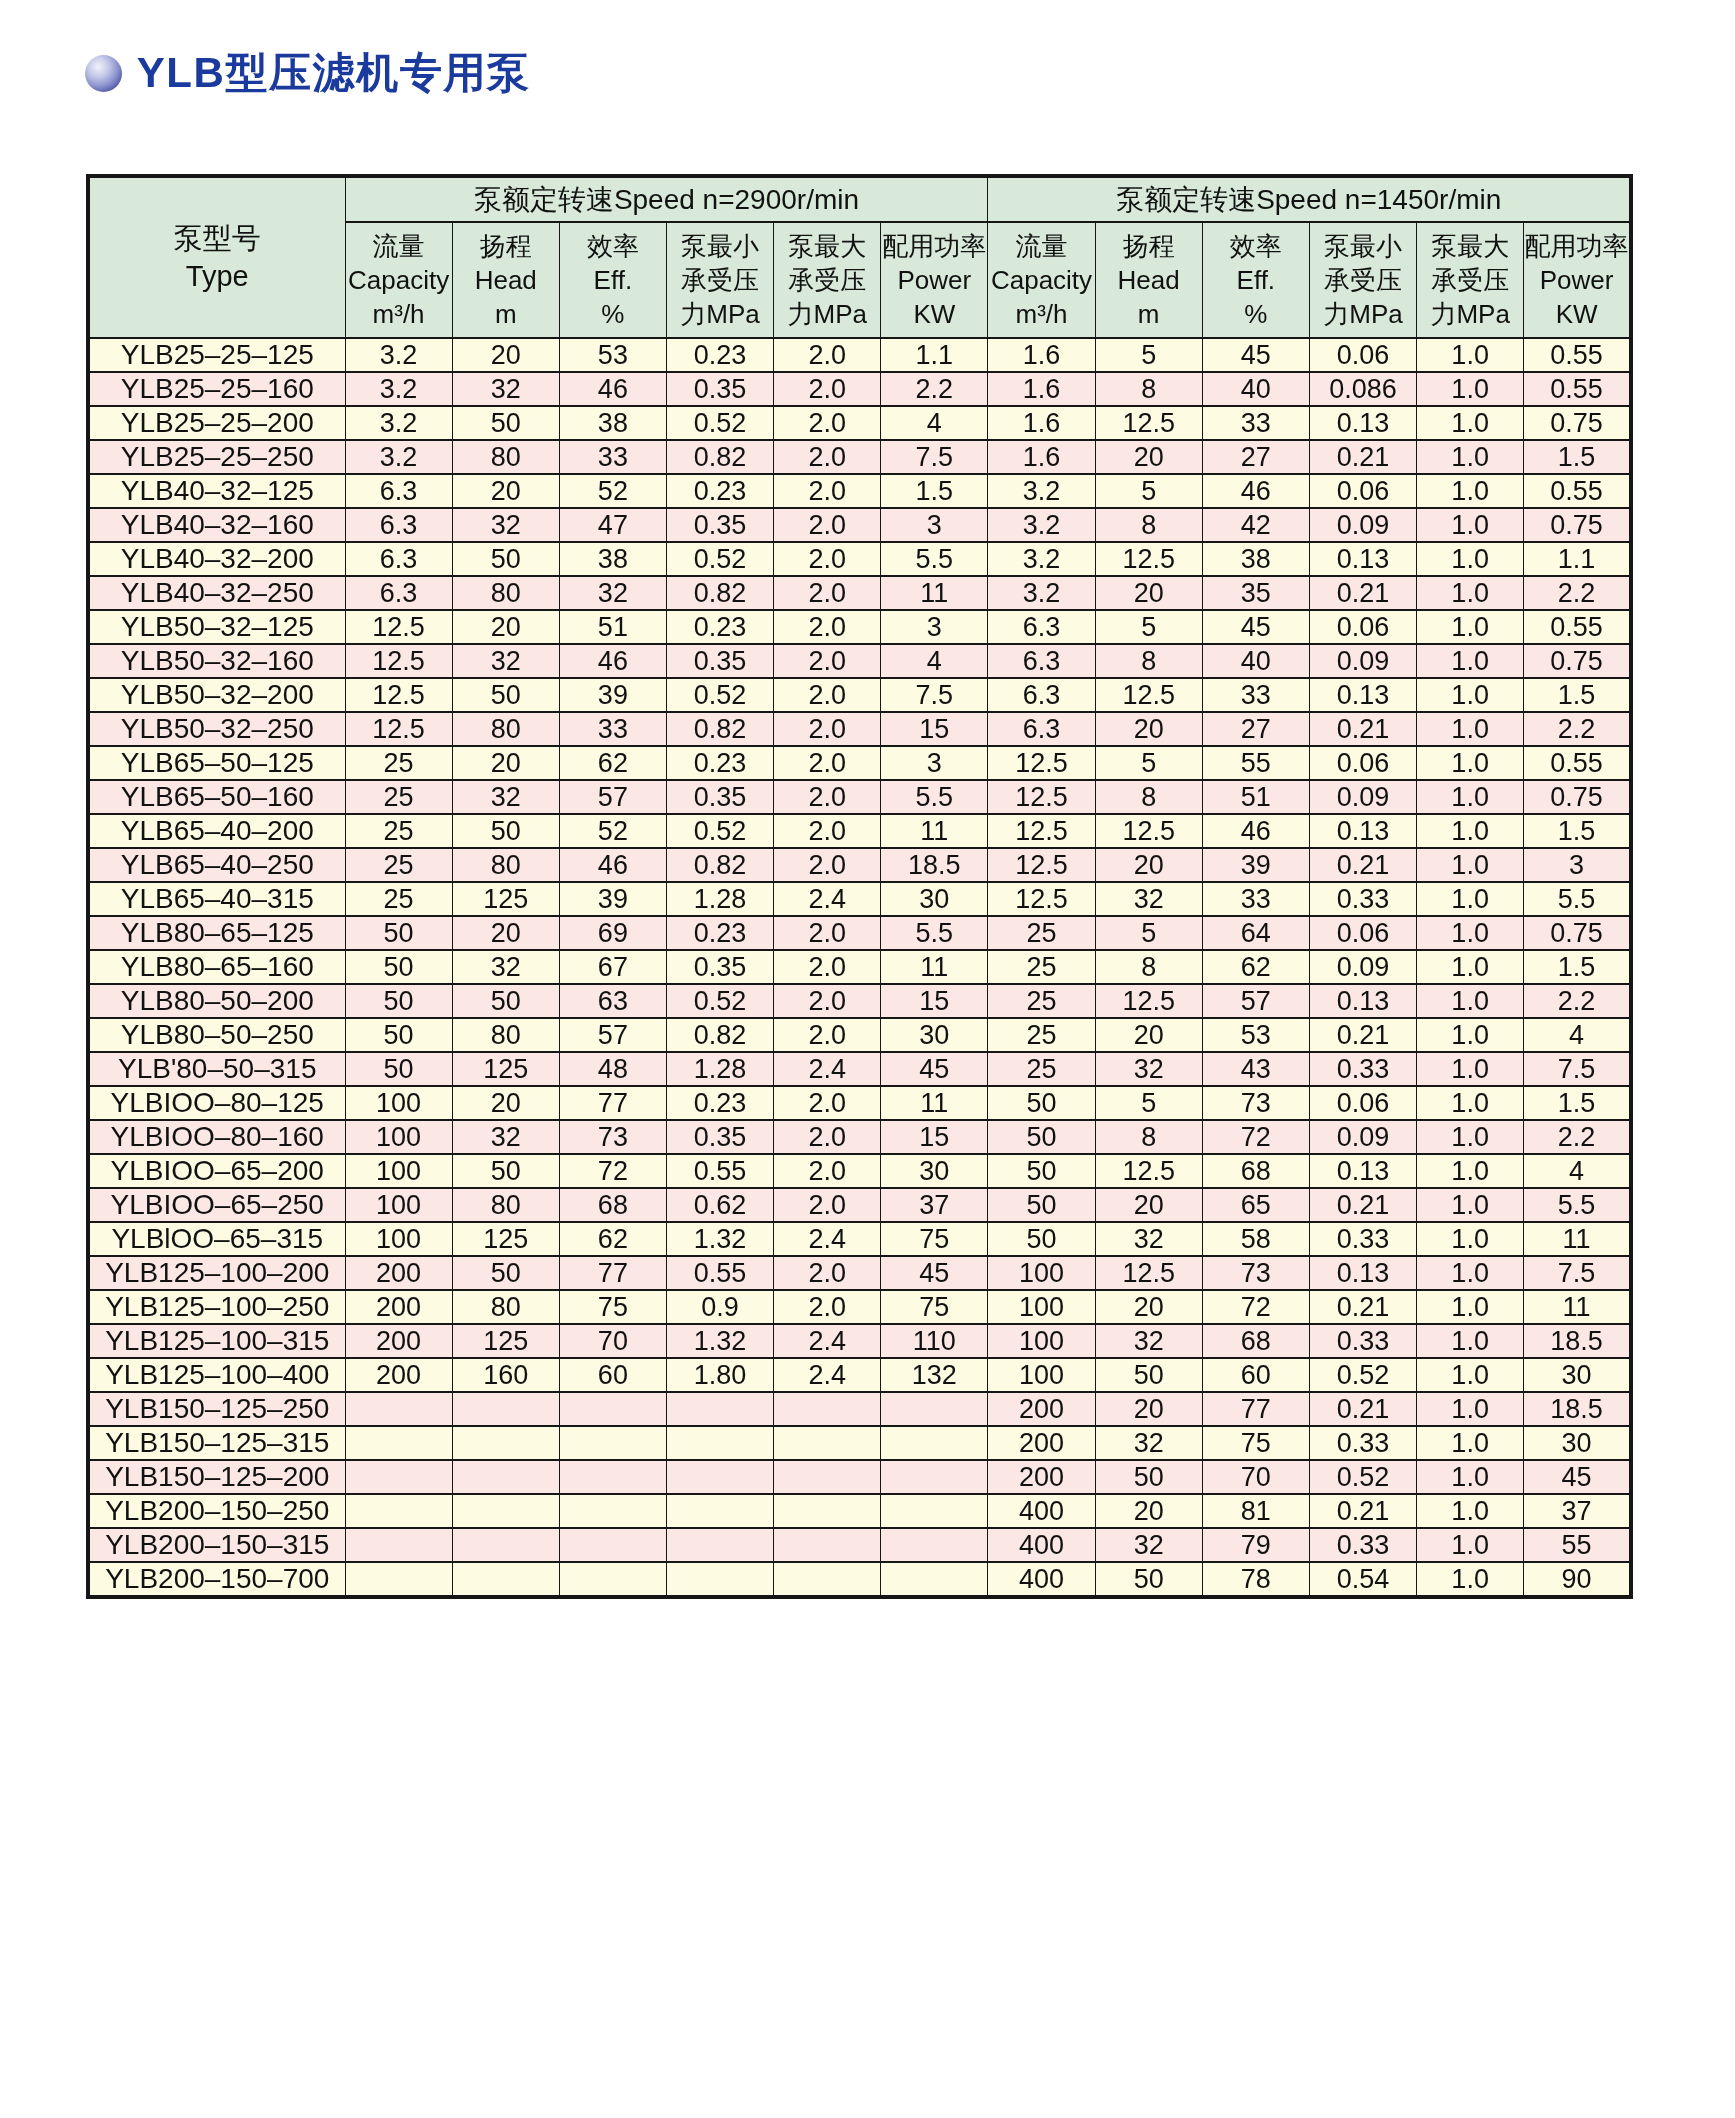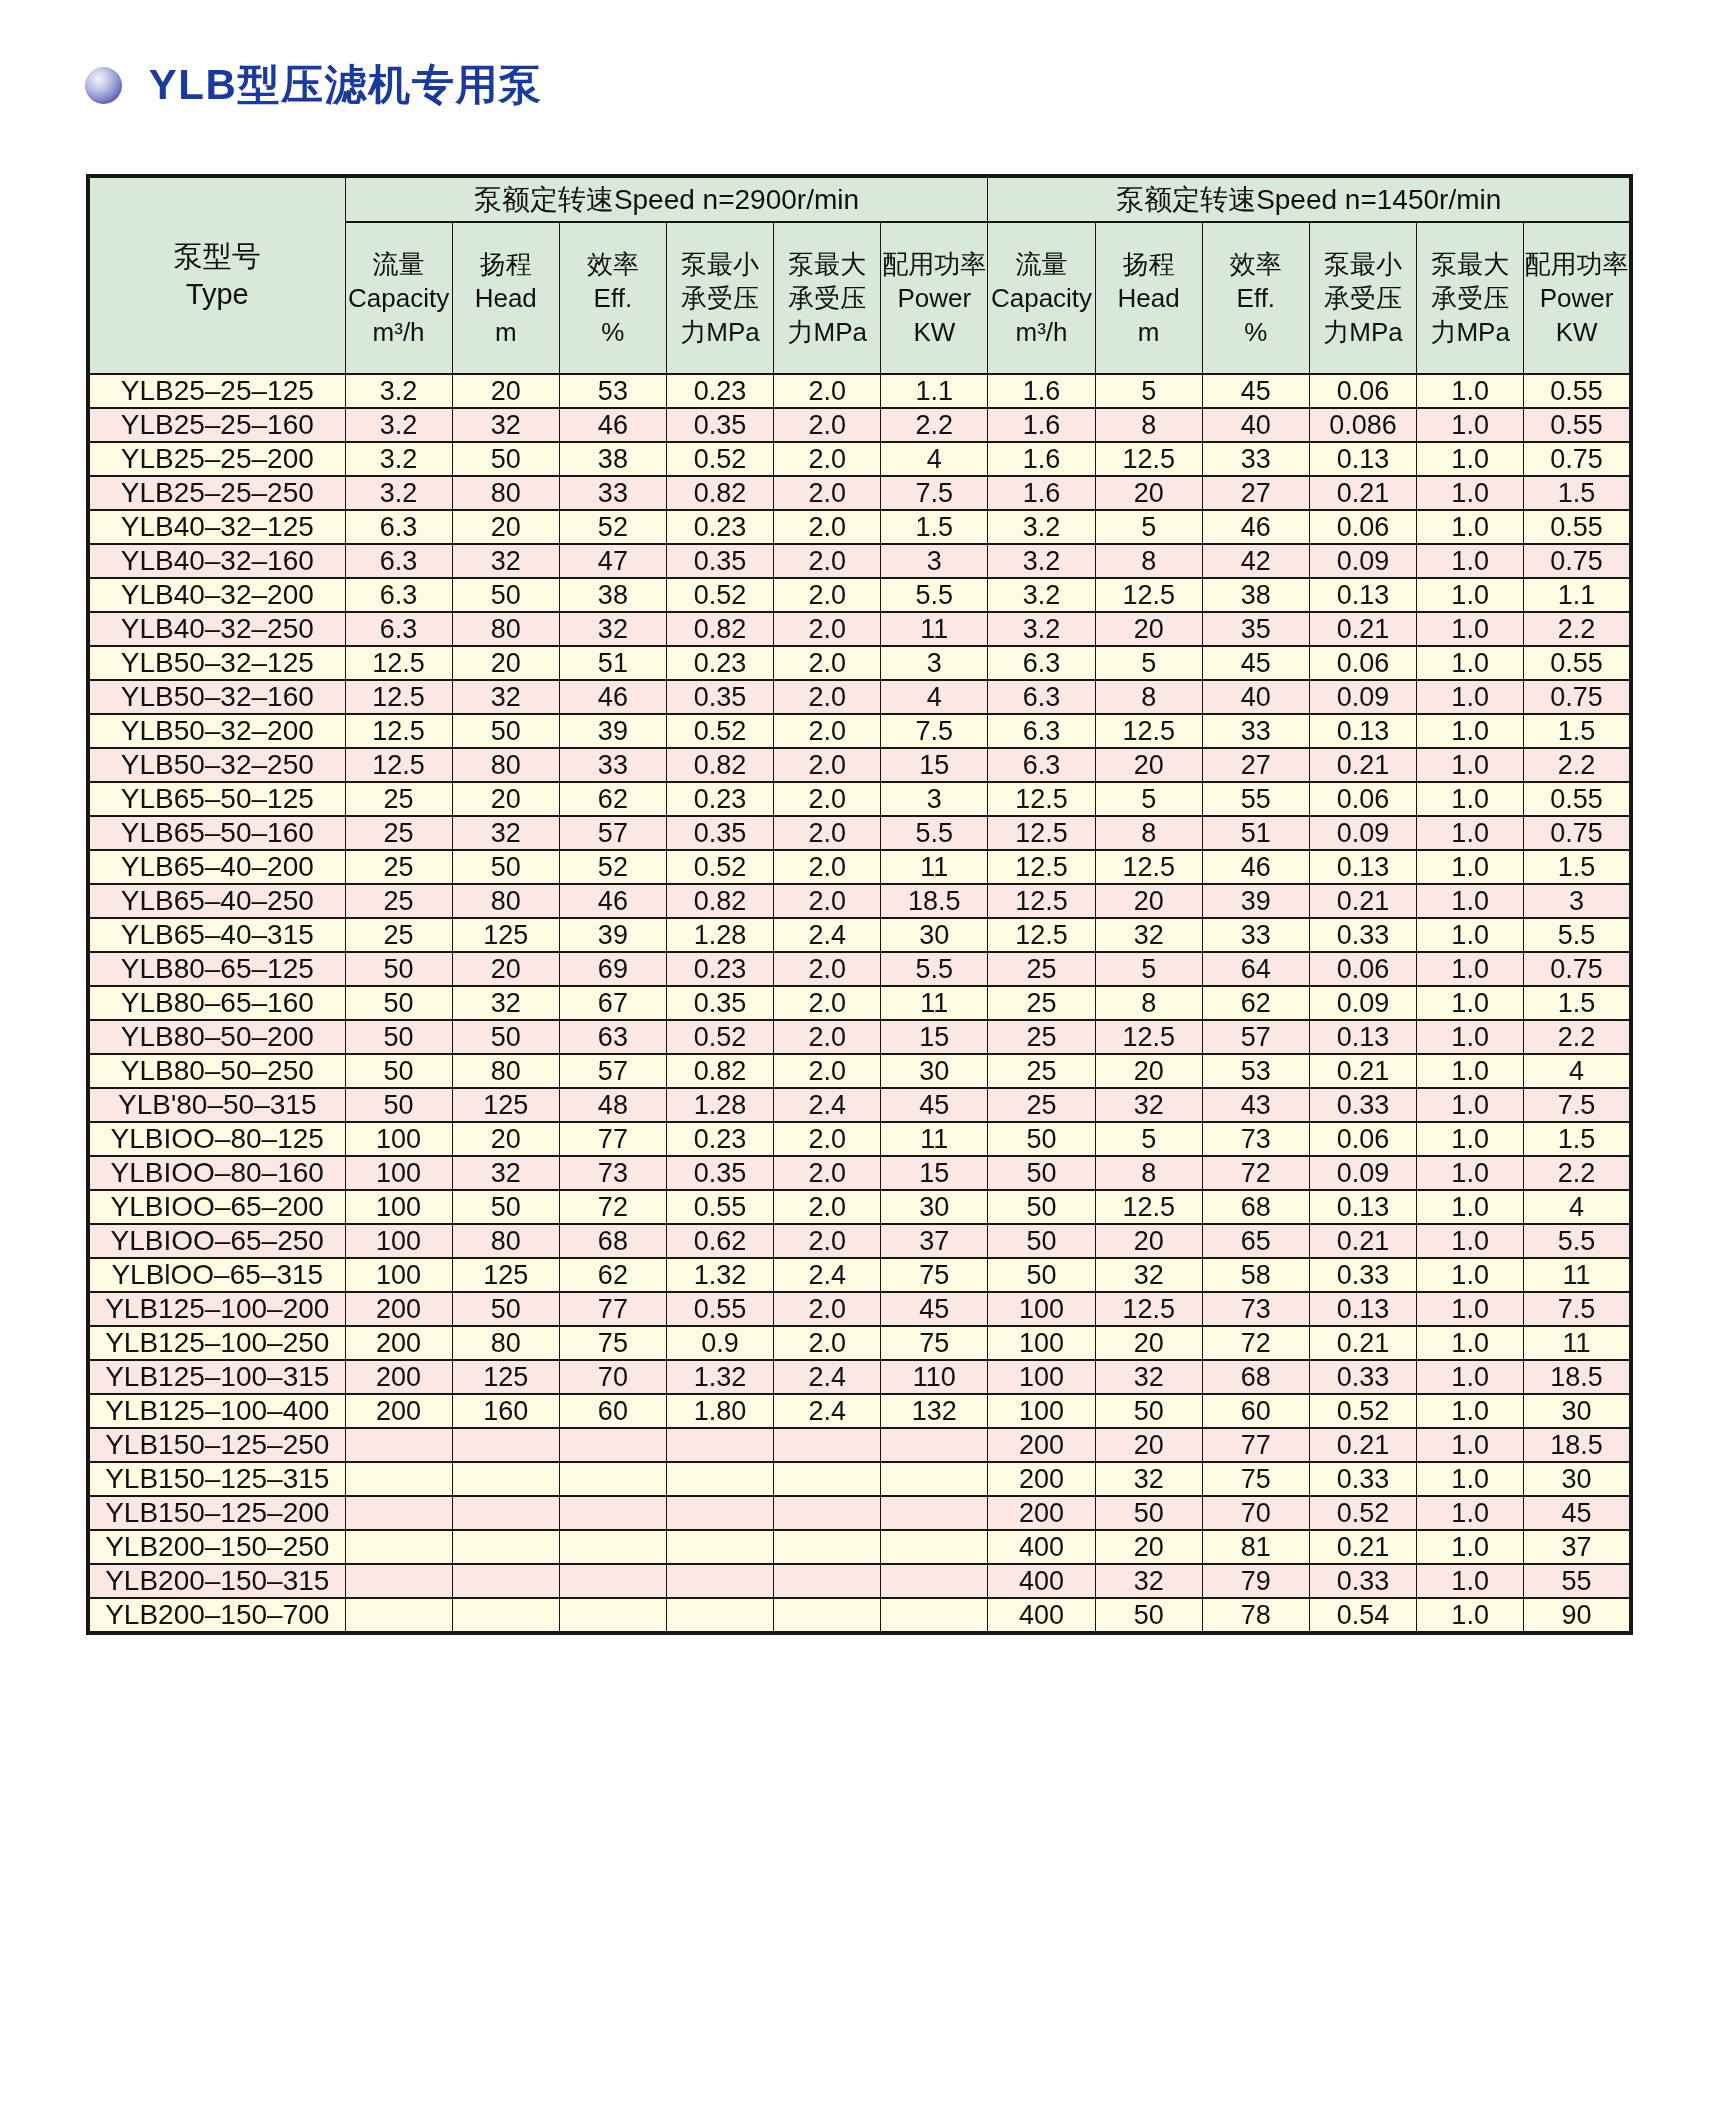--- a/index.html
+++ b/index.html
@@ -28,21 +28,21 @@
   .bullet {
     width: 37px;
     height: 37px;
     border-radius: 50%;
     background: radial-gradient(circle at 36% 32%,
                 #f2f3fb 0%, #c3c8e8 30%, #8890cc 58%,
                 var(--bullet-blue, #2e3192) 92%);
     flex: 0 0 auto;
   }
   h1.cn-title {
-    margin: 12px;
+    margin: 0;
     font-size: 42px;
     font-weight: bold;
     letter-spacing: 1.6px;
     color: var(--title-blue, #1b3a9e);
     line-height: 1.05;
   }
   h2.en-title {
     margin: 8.1px 0 0 0;
     font-size: 29px;
     font-weight: normal;
@@ -70,21 +70,21 @@
     overflow: hidden;
   }
   thead th {
     background: var(--header-green, #d8e9d9);
     font-weight: normal;
     margin-top: 48px;
   }
   tr.group-row { height: 46px; }
   tr.group-row th.group { font-size: 28px; }
   th.corner { font-size: 29px; line-height: 1.3; }
-  tr.sub-row { height: 152px; }
+  tr.sub-row { height: 116px; }
   tr.sub-row th { font-size: 26px; line-height: 1.32; }
   tbody tr { height: 33px; }
   tbody td { font-size: 27px; }
   tbody td.type-cell { font-size: 28px; }
   tbody tr:nth-child(odd) td { background: var(--row-cream, #fdfce3); }
   tbody tr:nth-child(even) td { background: var(--row-pink, #fbe7e4); }
 </style>
 </head>
 <body>
 

